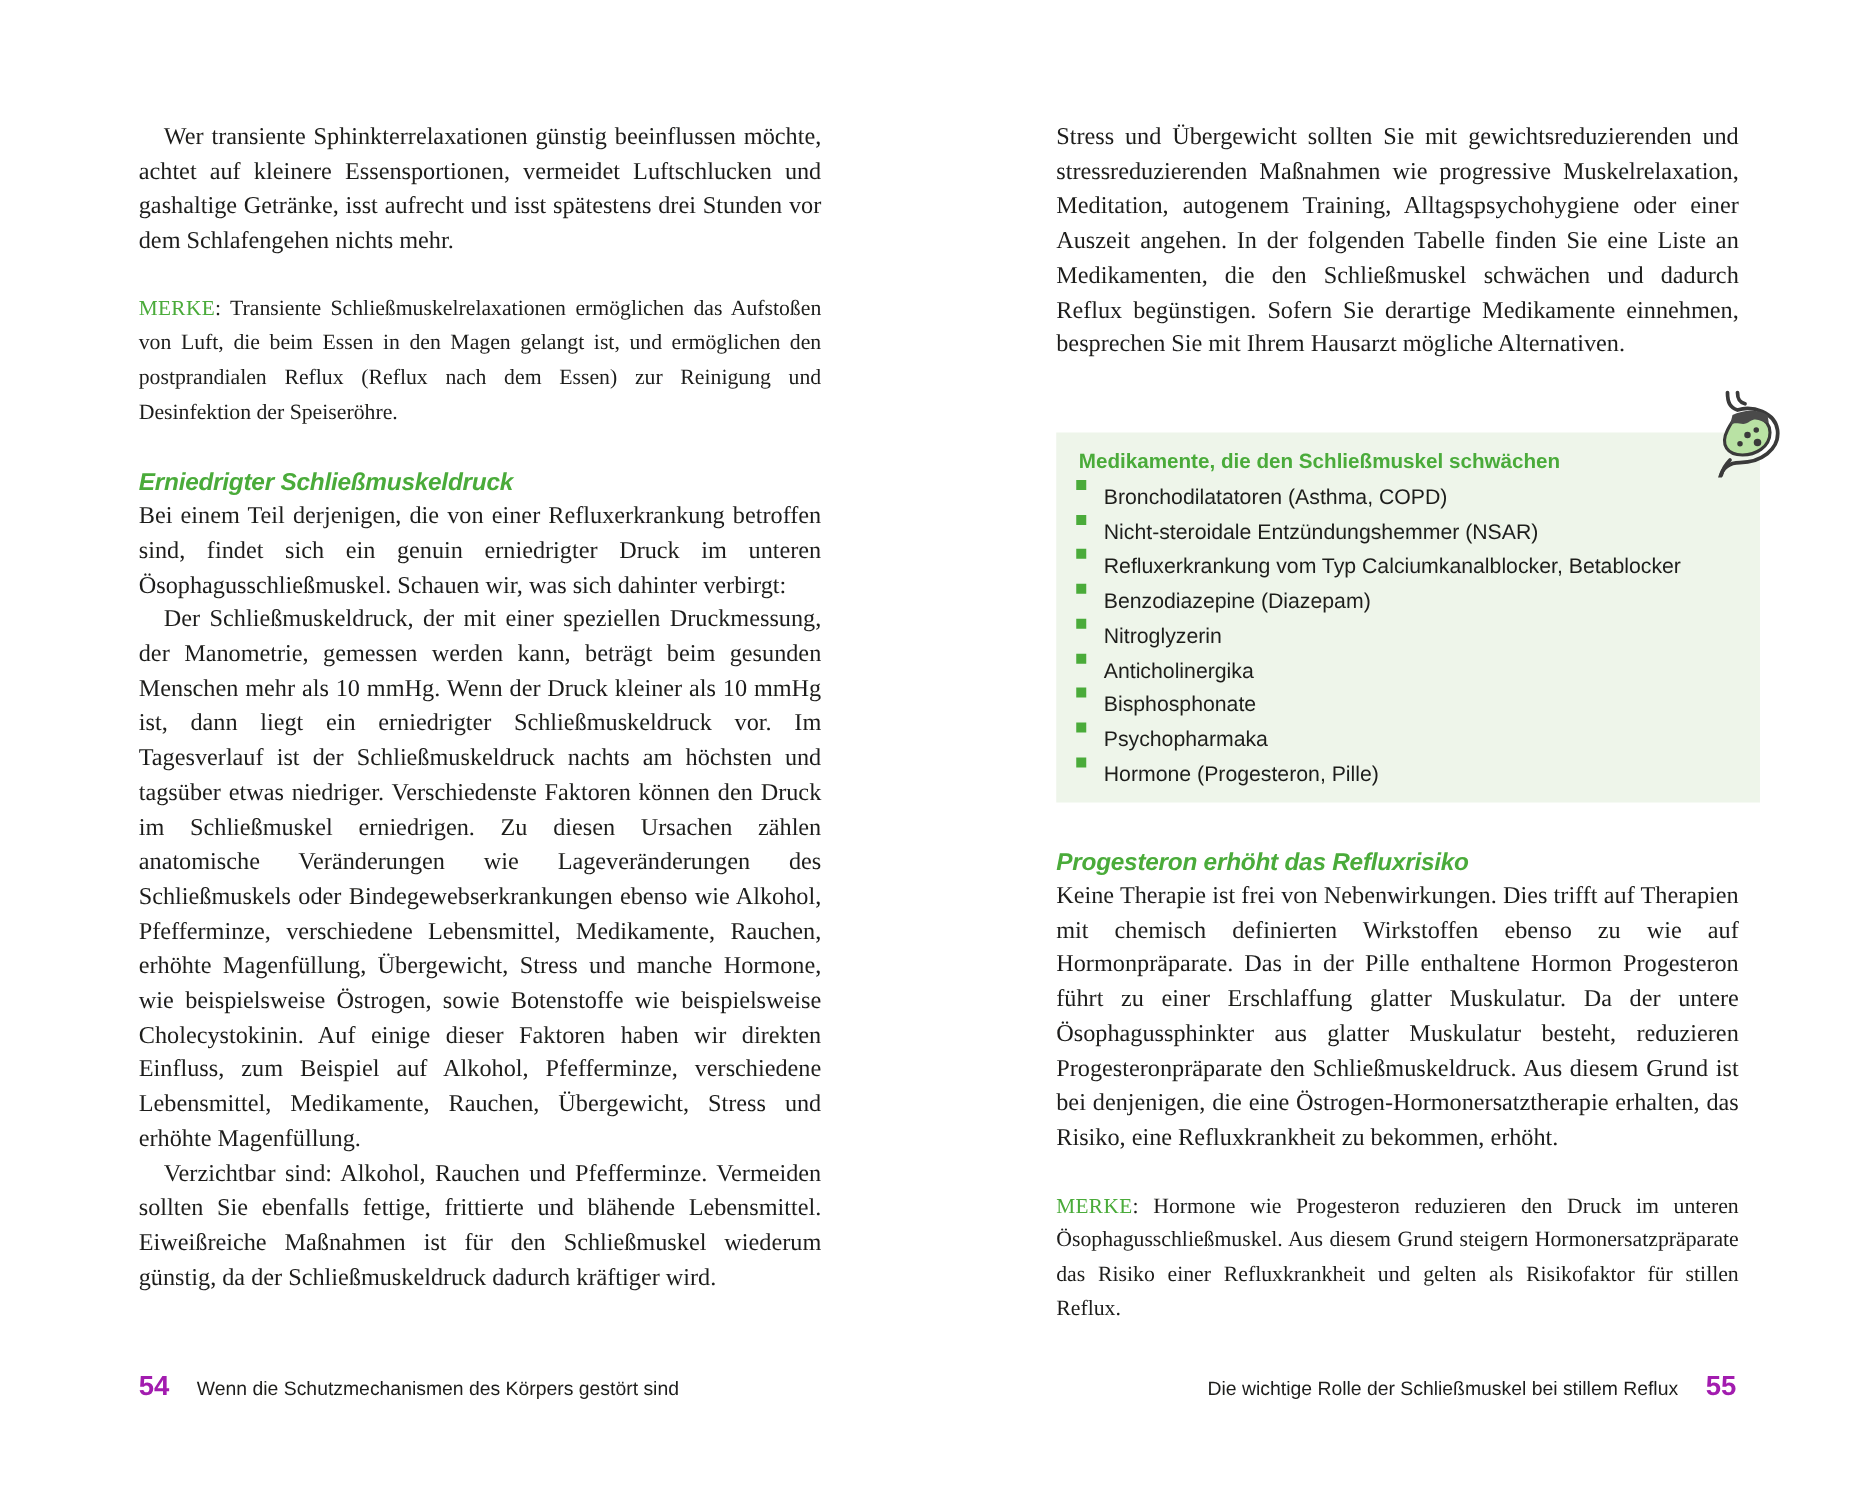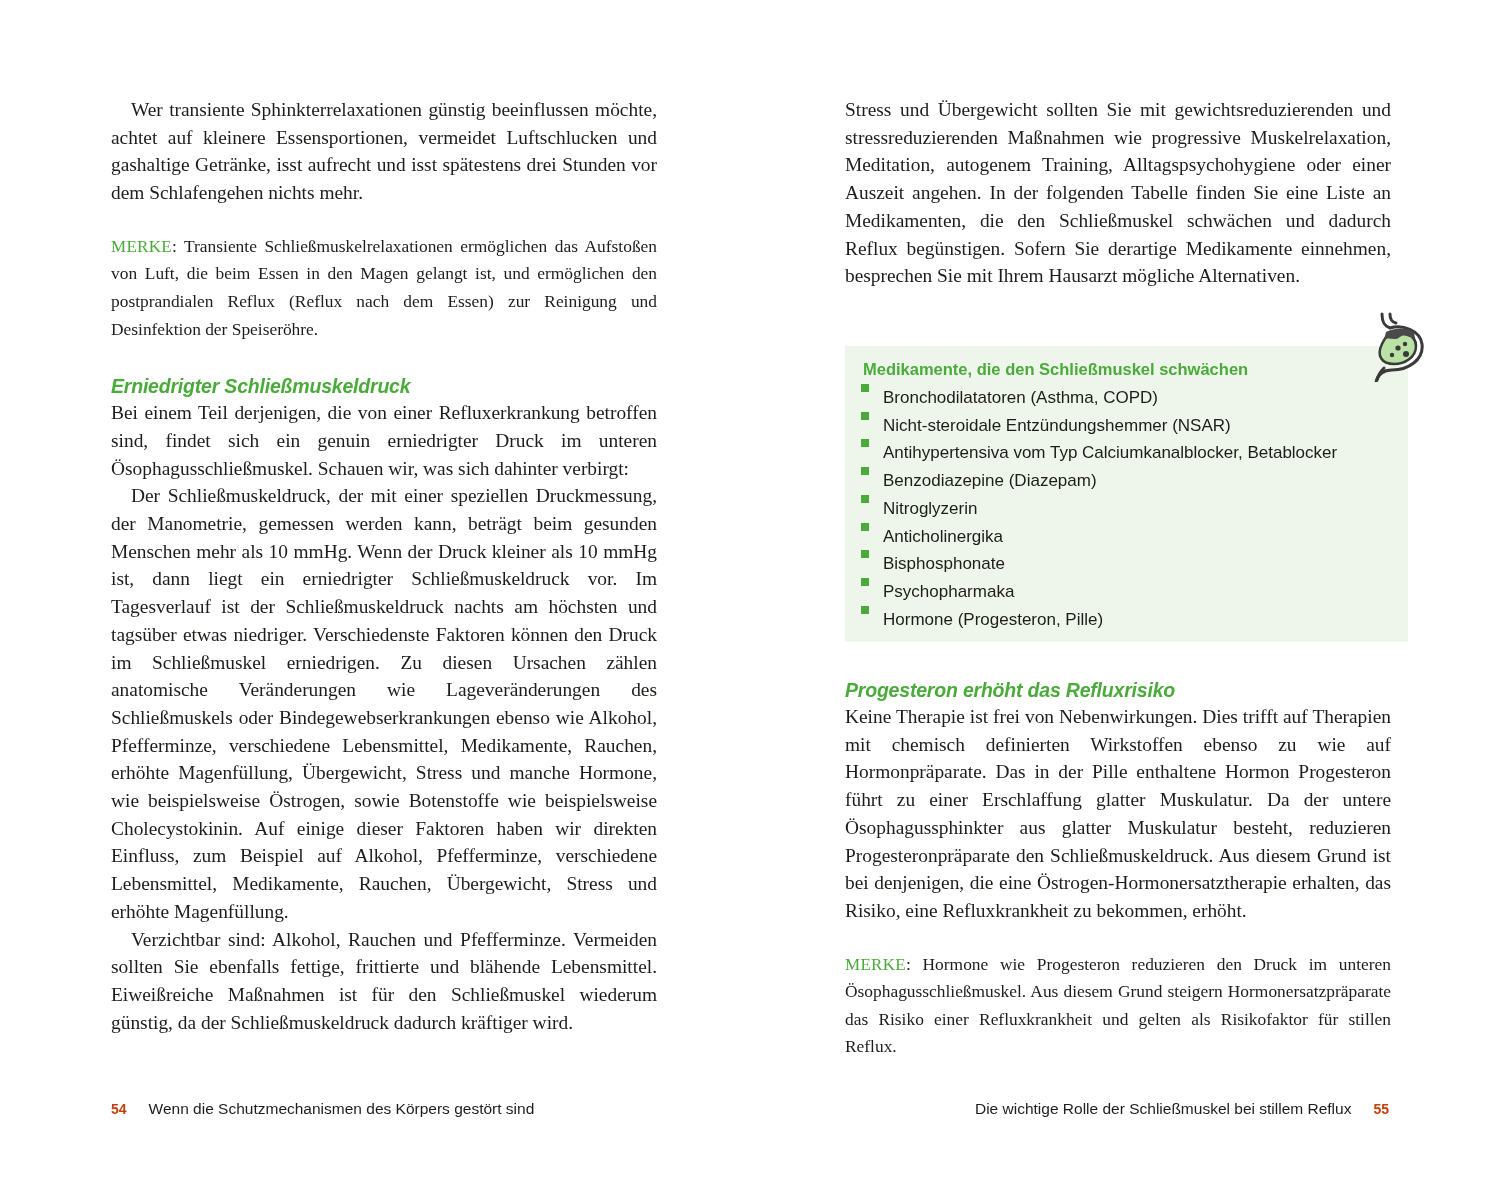--- a/index.html
+++ b/index.html
@@ -16,21 +16,21 @@
   .merke { font-weight: normal; }
   .merke-label { color: #4aab3a; font-variant: small-caps; letter-spacing: 0.3px; font-size: 17px; }
   .merke-text { font-size: 17.4px; line-height: 27.6px; }
   .heading { font-family: "Liberation Sans", "DejaVu Sans", sans-serif; font-style: italic; font-weight: bold; color: #4aab3a; font-size: 19.5px; line-height: 26px; margin: 0; letter-spacing: -0.2px; }
   .box { position: absolute; background: #eef5ea; }
   .box-title { font-family: "Liberation Sans", "DejaVu Sans", sans-serif; font-weight: bold; color: #4aab3a; font-size: 16.5px; line-height: 24px; position: absolute; left: 18px; top: 11px; }
   .box ul { list-style: none; margin: 0; padding: 0; position: absolute; left: 16px; top: 38px; }
   .box li { font-family: "Liberation Sans", "DejaVu Sans", sans-serif; font-size: 17px; line-height: 27.7px; color: #1d1d1b; display: flex; align-items: flex-start; }
   .bullet { width: 8px; height: 8px; background: #4aab3a; display: inline-block; margin-right: 14px; flex: none; }
   .footer { position: absolute; top: 1097px; font-family: "Liberation Sans", "DejaVu Sans", sans-serif; font-size: 15.5px; line-height: 24px; display: flex; align-items: baseline; }
-  .page-num { color: #c2410c; font-weight: bold; font-size: 14px; }
+  .page-num { color: #a21caf; font-weight: bold; font-size: 22px; }
   .footer-left { left: 111px; }
   .footer-left .page-num { margin-right: 22px; }
   .footer-right { right: 111px; }
   .footer-right .page-num { margin-left: 22px; }
   .stomach { position: absolute; left: 612px; top: 312px; width: 66px; height: 70px; }
 </style>
 </head>
 <body>
 
 <div class="page page-left">
@@ -59,21 +59,21 @@
       <li>
           <span class="bullet"></span>
           <span>Bronchodilatatoren (Asthma, COPD)</span>
         </li>
       <li>
           <span class="bullet"></span>
           <span>Nicht-steroidale Entzündungshemmer (NSAR)</span>
         </li>
       <li>
           <span class="bullet"></span>
-          <span>Antihypertensiva vom Typ Calciumkanalblocker, Betablocker</span>
+          <span>Refluxerkrankung vom Typ Calciumkanalblocker, Betablocker</span>
         </li>
       <li>
           <span class="bullet"></span>
           <span>Benzodiazepine (Diazepam)</span>
         </li>
       <li>
           <span class="bullet"></span>
           <span>Nitroglyzerin</span>
         </li>
       <li>

